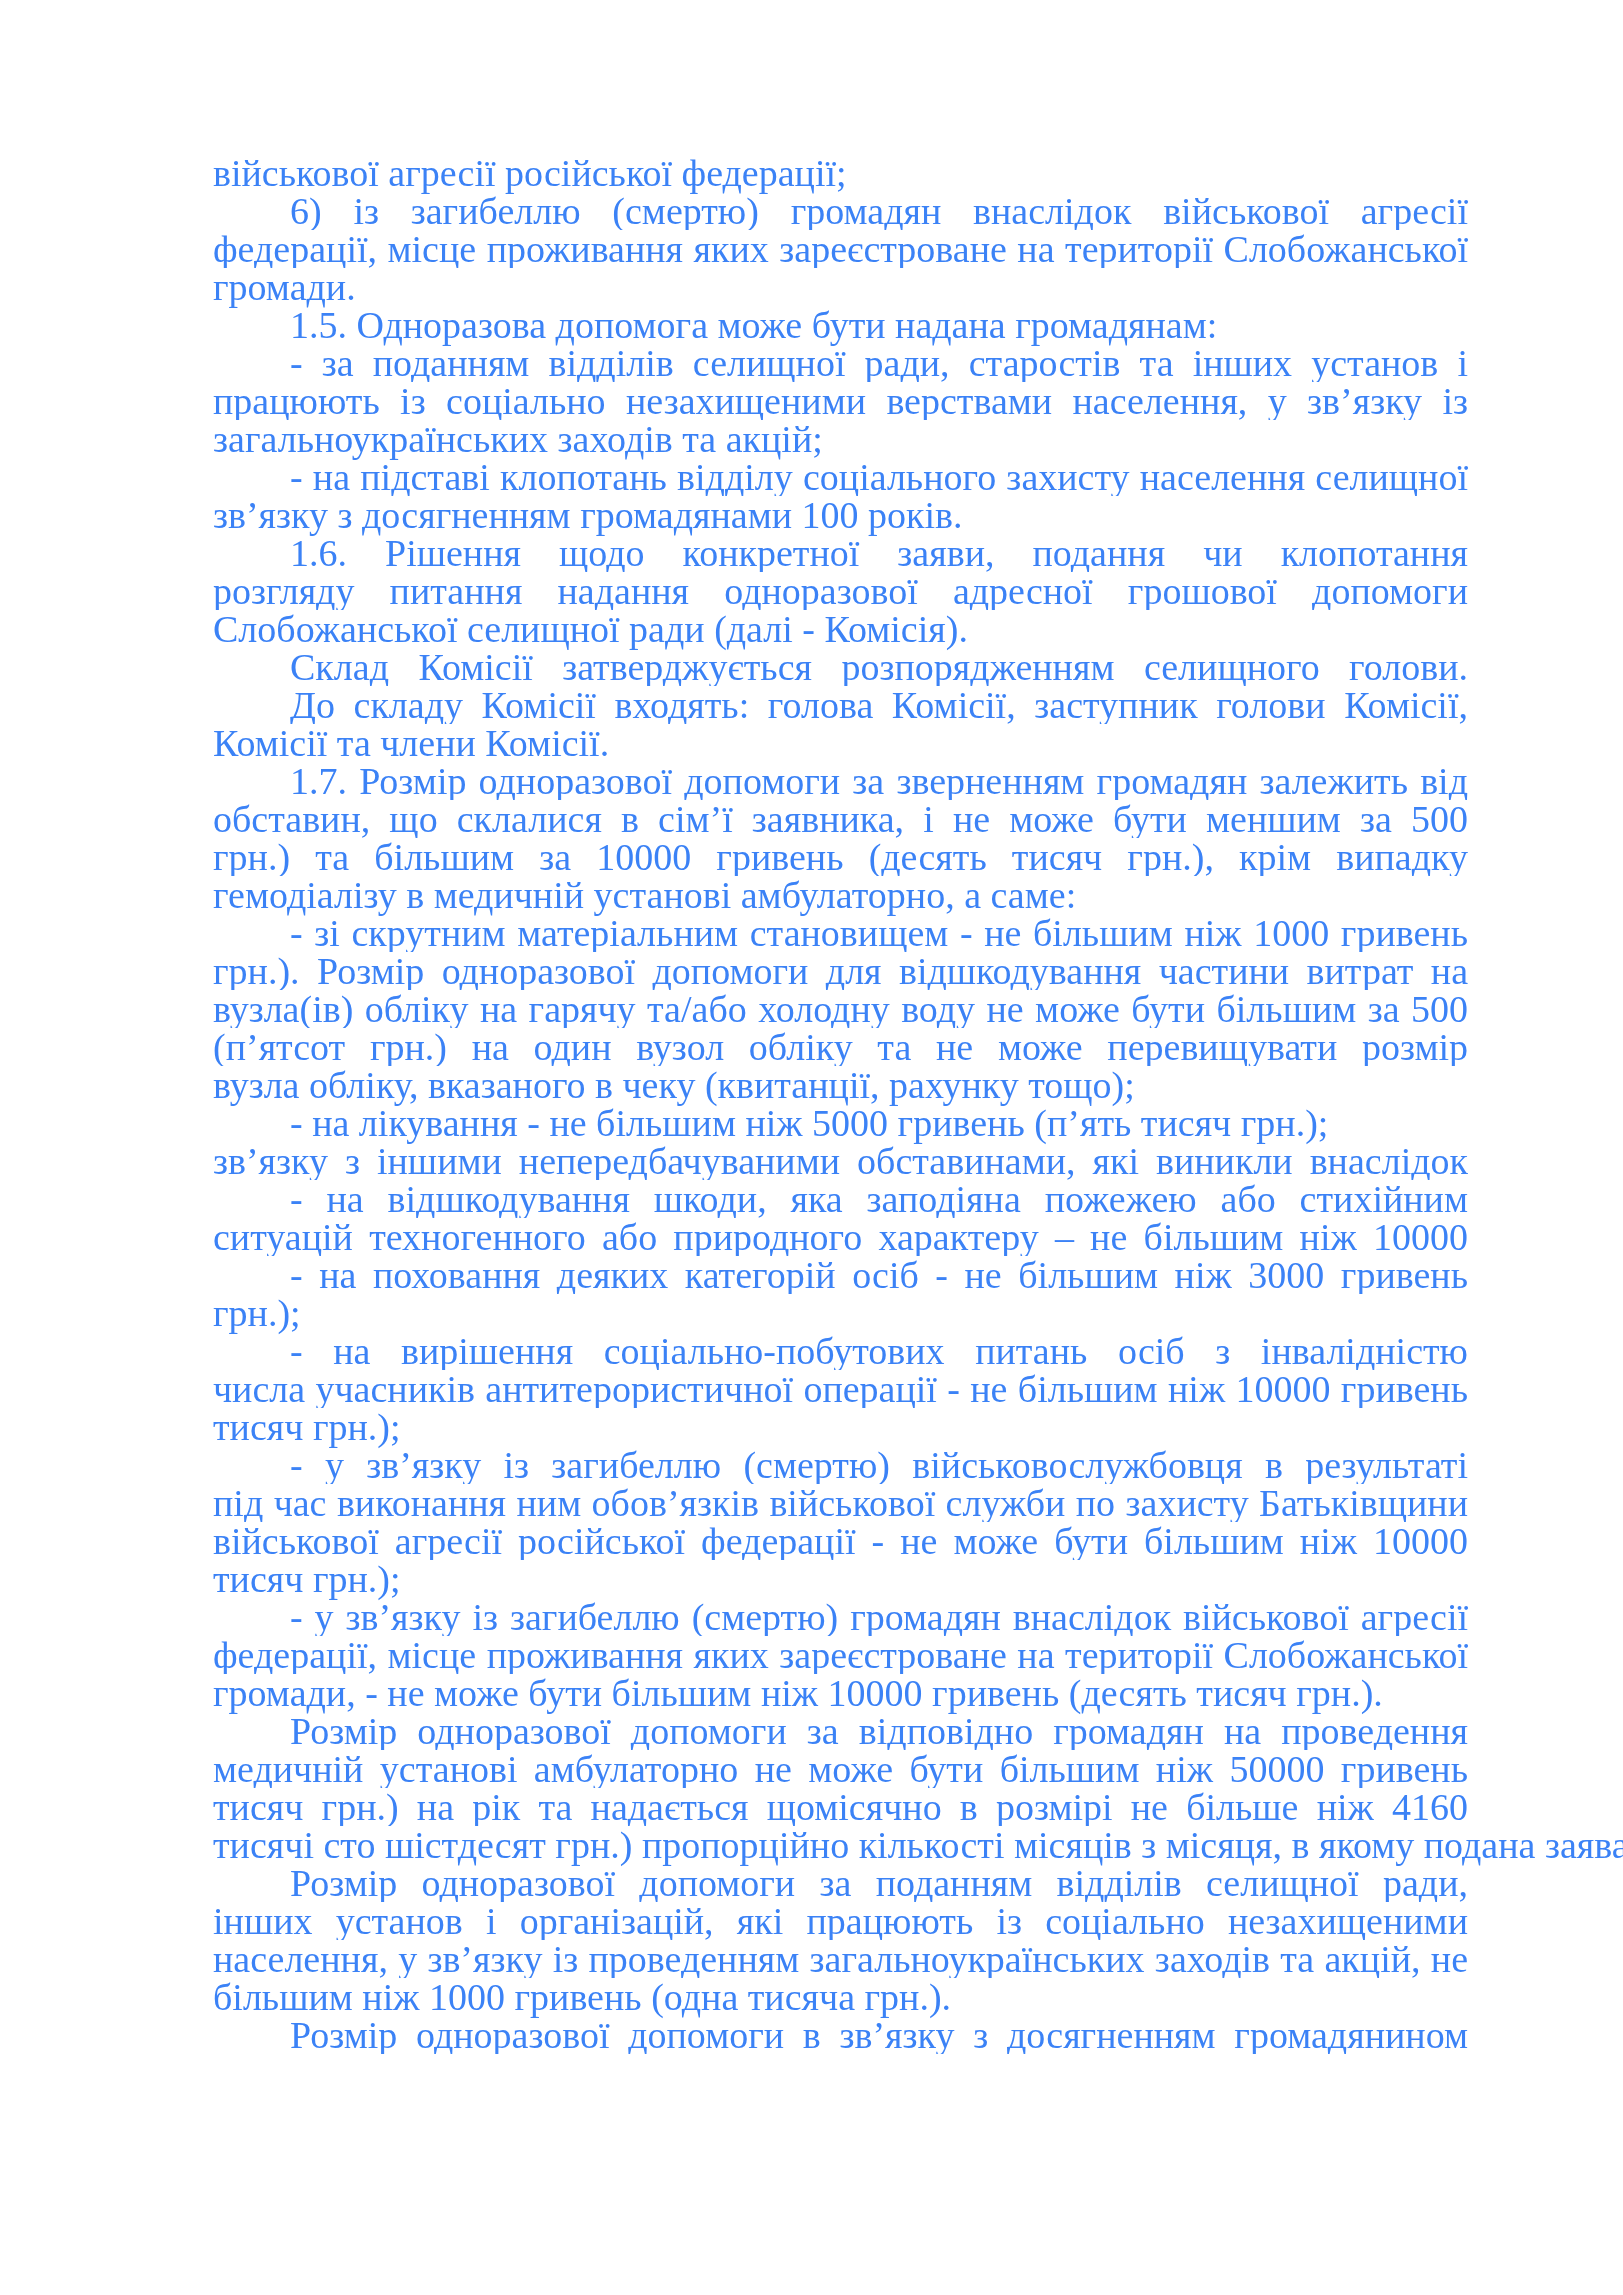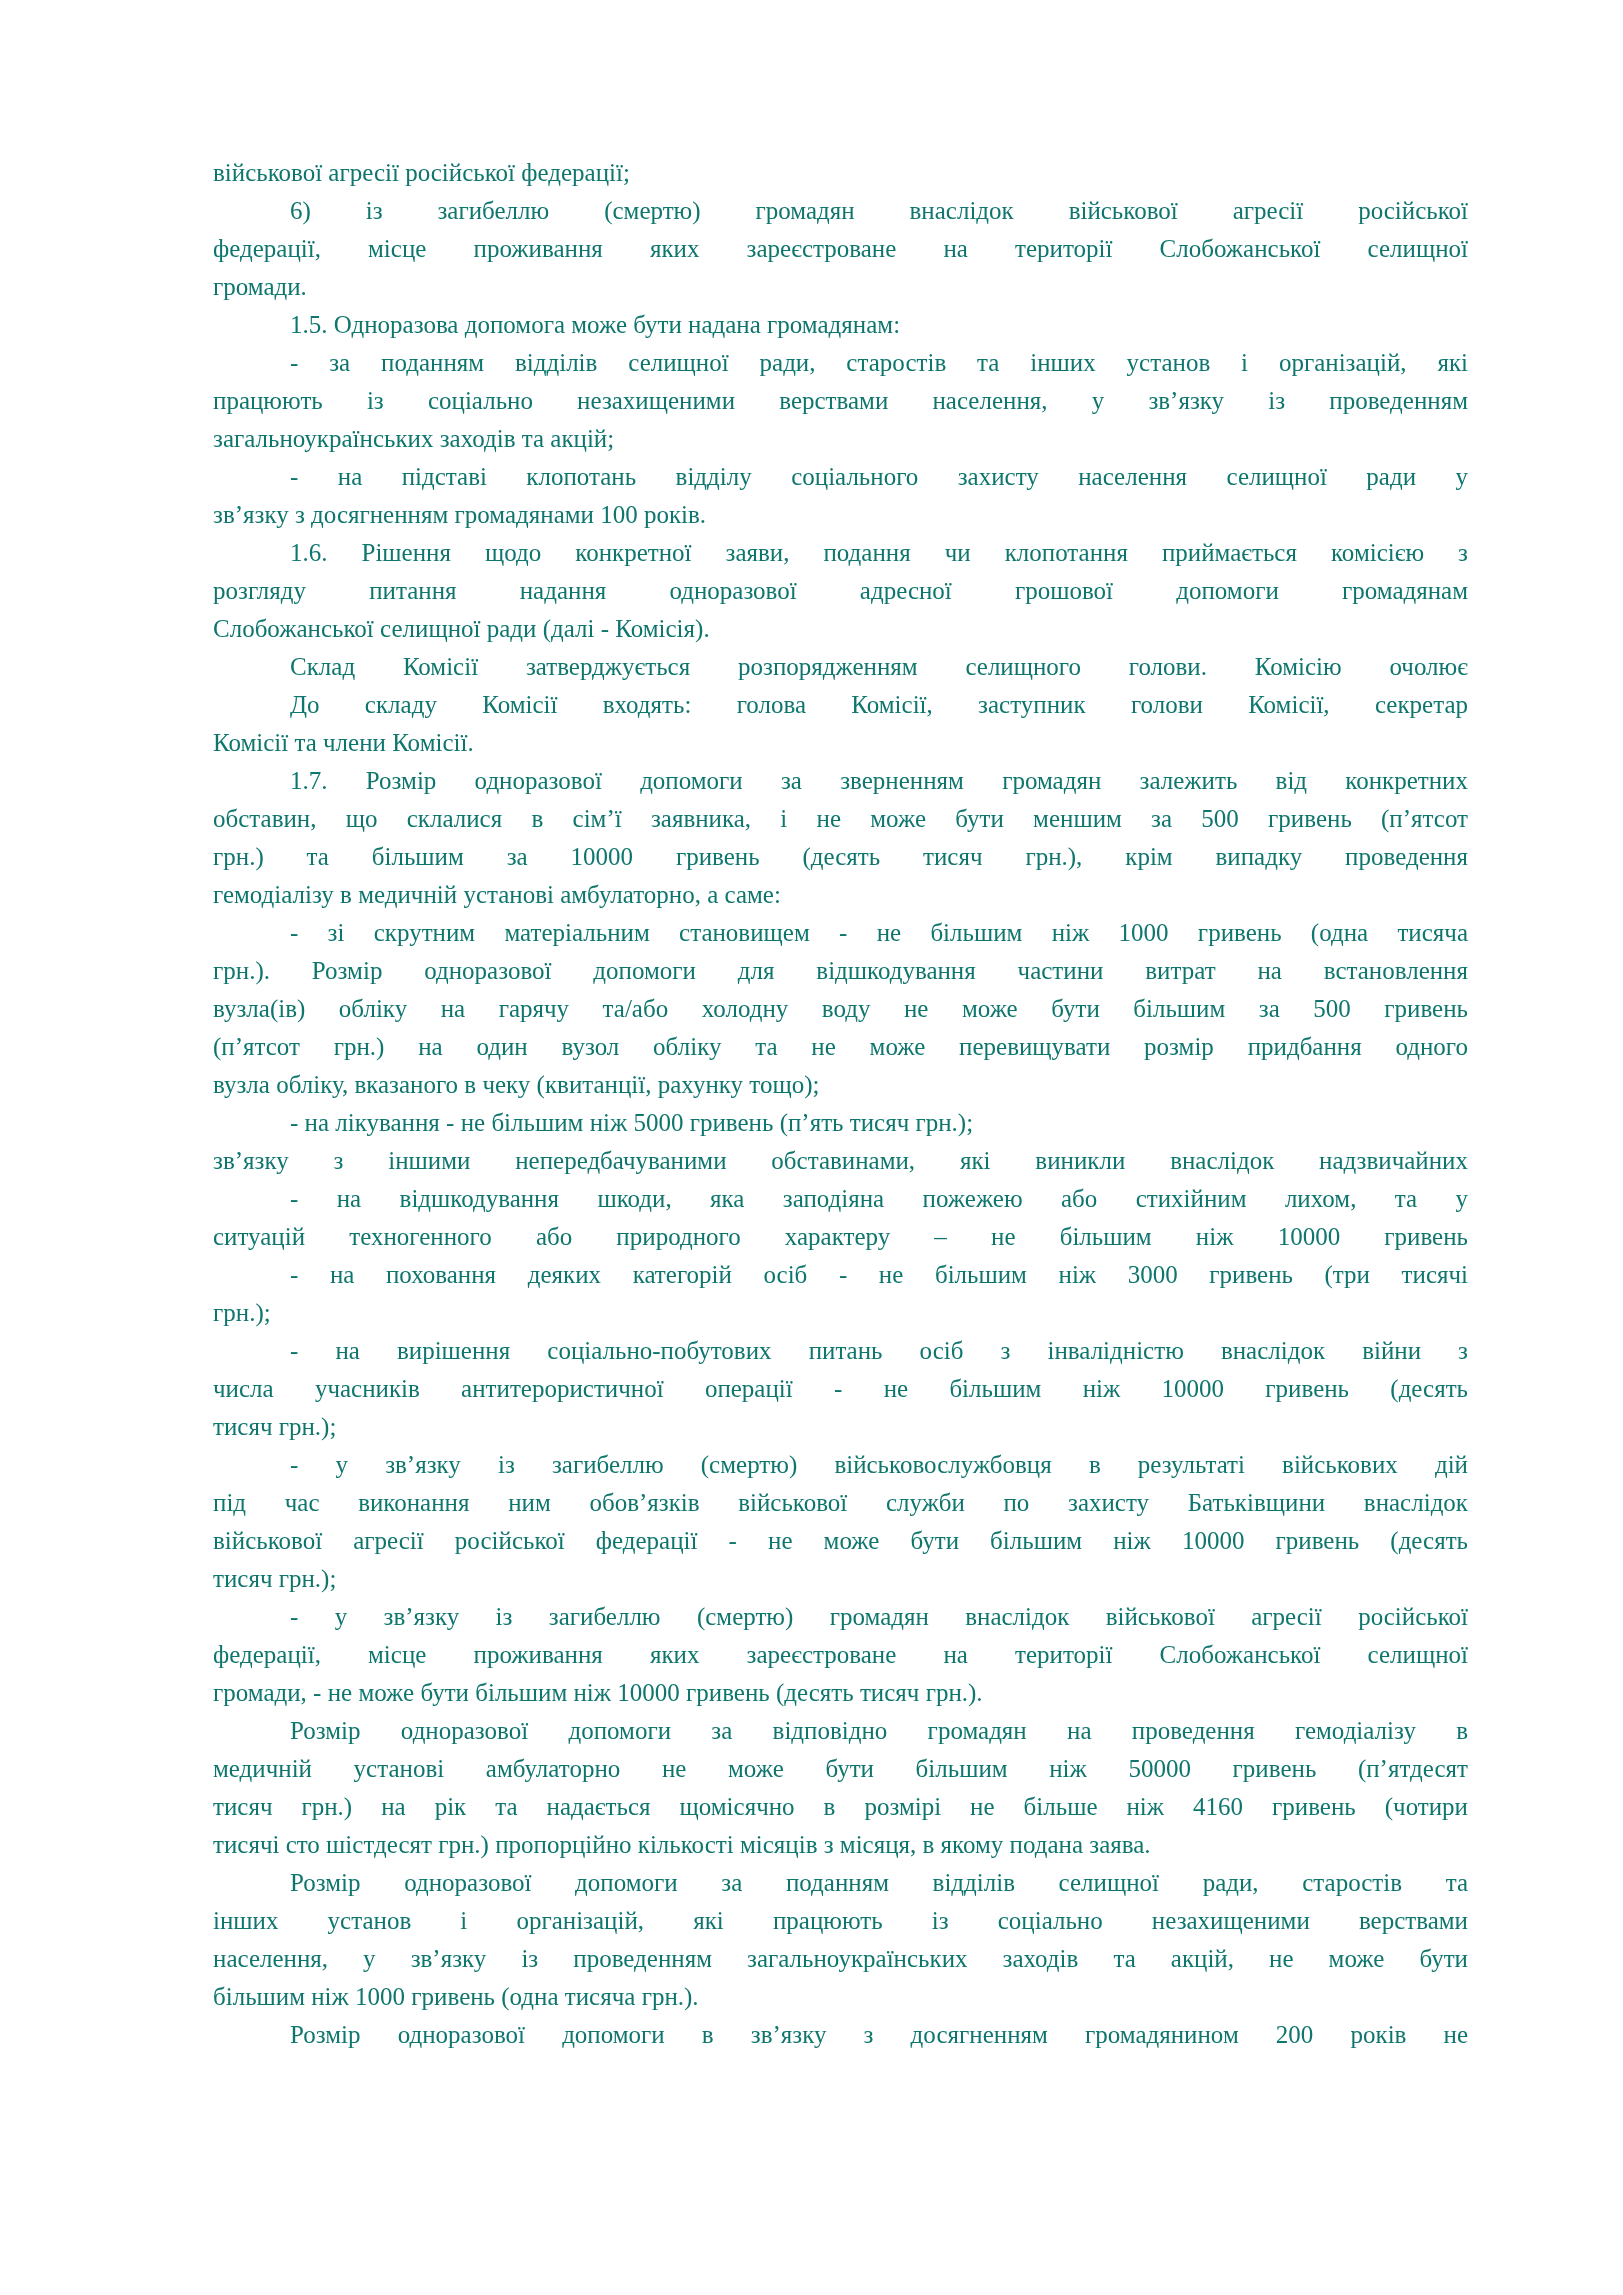--- a/index.html
+++ b/index.html
@@ -3,23 +3,23 @@
 <meta charset="utf-8">
 <style>
   html, body { margin: 0; padding: 0; background: #ffffff; }
   body { width: 1623px; height: 2295px; position: relative; overflow: hidden; }
   .page {
     position: absolute;
     left: 213px;
     top: 154px;
     width: 1255px;
     font-family: "Liberation Serif", "DejaVu Serif", serif;
-    font-size: 25px;
+    font-size: 38px;
     line-height: 38px;
-    color: #0f766e;
+    color: #3b82f6;
   }
   .line {
     display: block;
     white-space: nowrap;
     height: 38px;
     overflow: visible;
   }
   .line.j {
     text-align: justify;
     text-align-last: justify;

